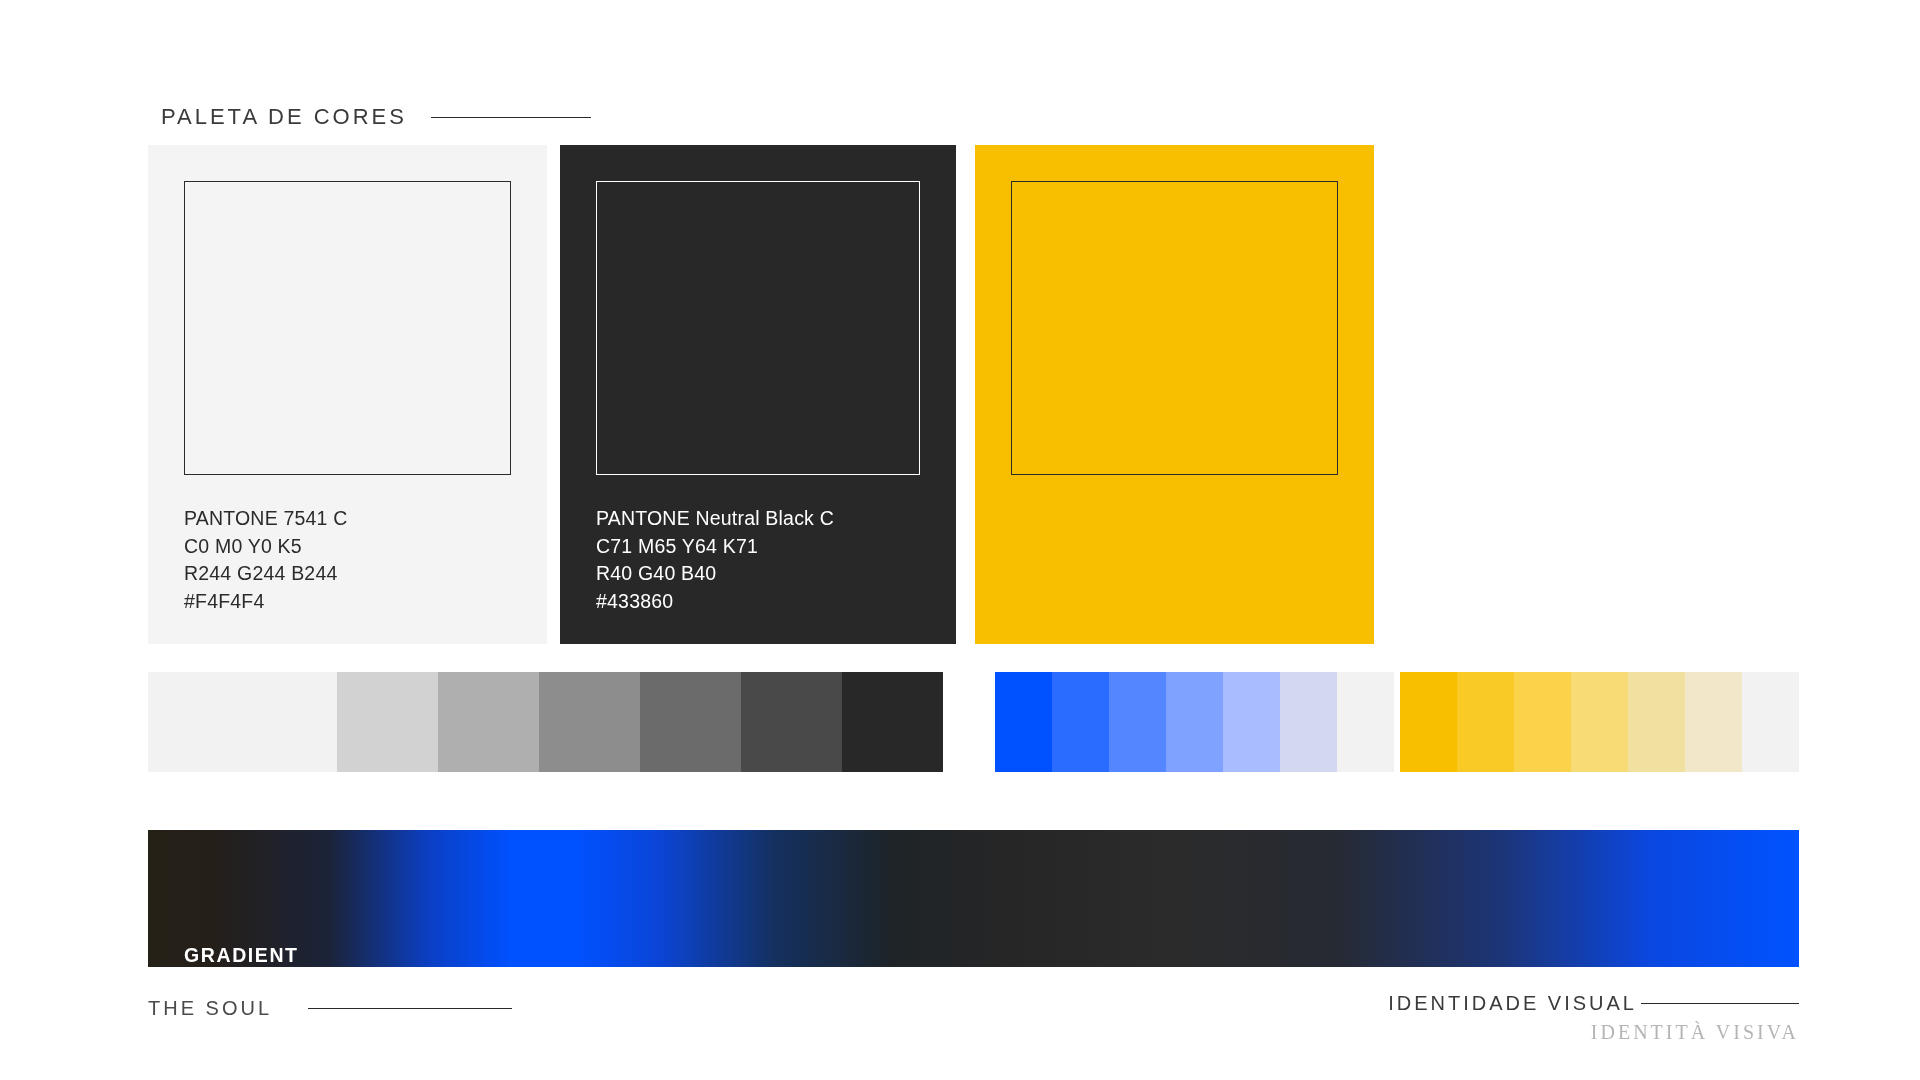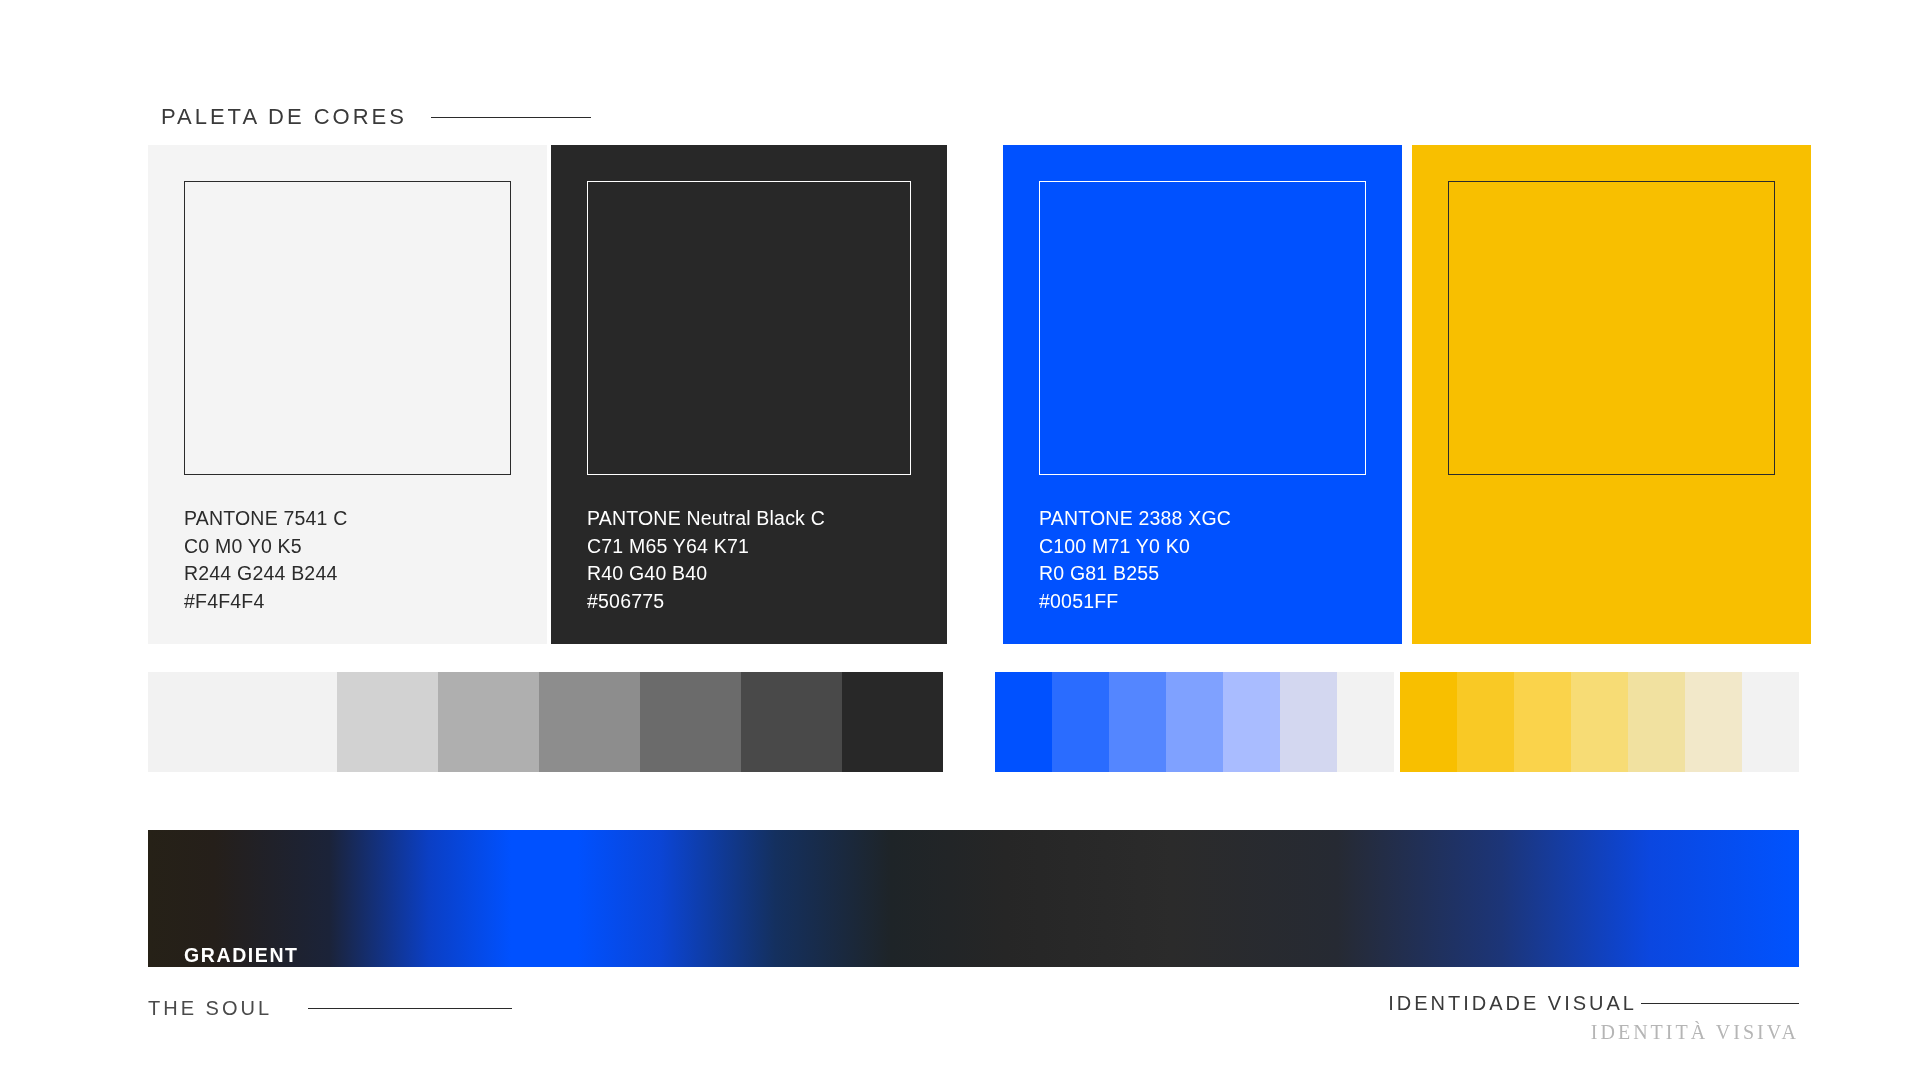--- a/index.html
+++ b/index.html
@@ -51,21 +51,21 @@
     font-weight:400;
     white-space:nowrap;
   }
 
   
   .cards {
     position:absolute;
     left:148px; top:145px;
     width:1651px; height:499px;
     display:flex;
-    gap:4px;
+    gap:13px;
   }
   .card {
     position:relative;
     height:499px;
     flex:0 0 auto;
   }
   .card.c0 { width:399px; }
   .card.c1 { width:396px; }
   .card.c2 { width:399px; margin-left:52px; }
   .card.c3 { width:399px; margin-left:6px; }
@@ -197,33 +197,24 @@
         <span class="ln">#F4F4F4</span>
       </div>
     </div>
 
     <div class="card c1 dark" style="background: rgb(40, 40, 40);">
       <div class="card-frame" style="border-color: rgb(255, 255, 255);"></div>
       <div class="card-info" style="color: rgb(255, 255, 255);">
         <span class="ln">PANTONE Neutral Black C</span>
         <span class="ln">C71 M65 Y64 K71</span>
         <span class="ln">R40 G40 B40</span>
-        <span class="ln">#506775</span>
-      </div>
-    </div>
-
-    <div class="card c2 blue" style="background: rgb(0, 81, 255);">
-      <div class="card-frame" style="border-color: rgb(255, 255, 255);"></div>
-      <div class="card-info" style="color: rgb(255, 255, 255);">
-        <span class="ln">PANTONE 2388 XGC</span>
-        <span class="ln">C100 M71 Y0 K0</span>
-        <span class="ln">R0 G81 B255</span>
-        <span class="ln">#0051FF</span>
-      </div>
-    </div>
+        <span class="ln">#433860</span>
+      </div>
+    </div>
+
 
     <div class="card c3" style="background: rgb(248, 191, 0);">
       <div class="card-frame" style="border-color: rgb(43, 43, 43);"></div>
     </div>
 
   </div>
 
   <div class="tints">
     <div class="tint-group g0">
         <div class="tint-cell" style="background: rgb(242, 242, 242); width: 189px;"></div>

